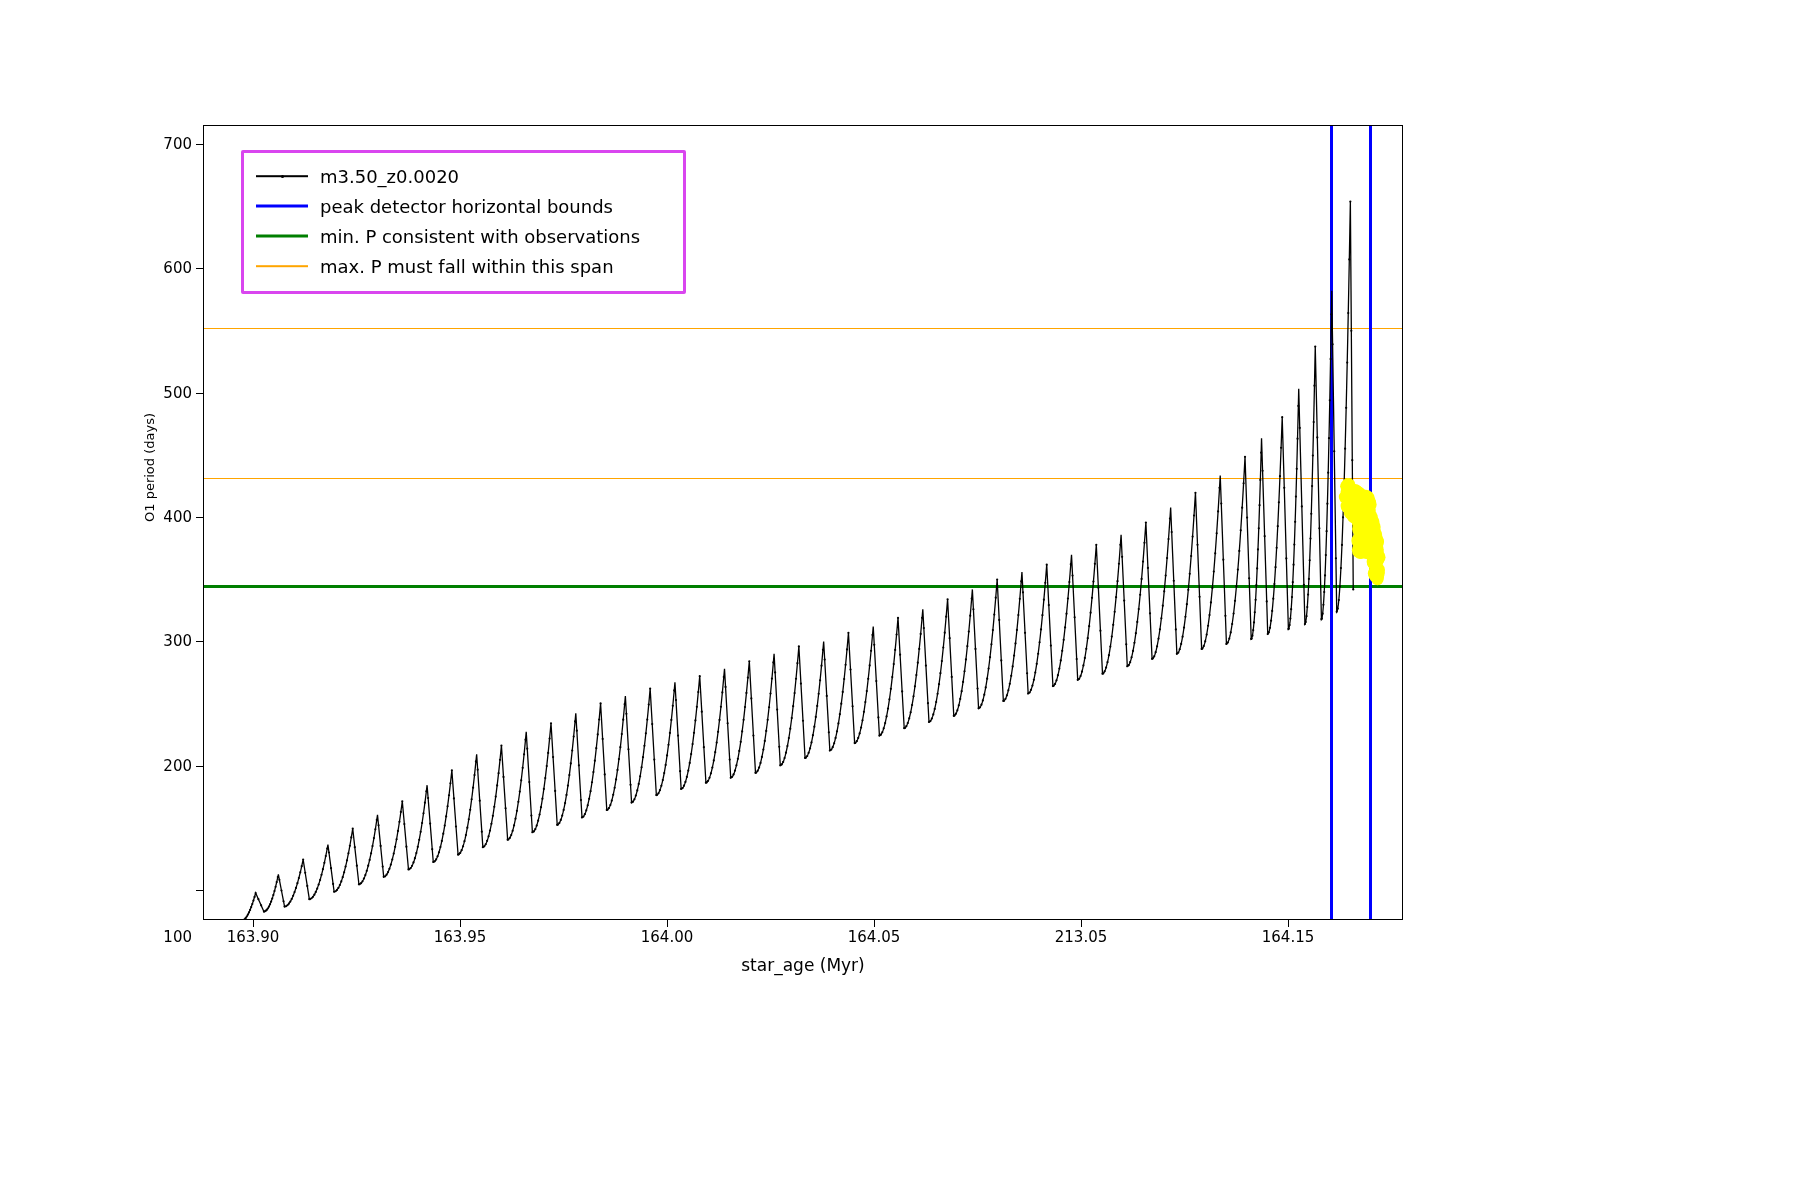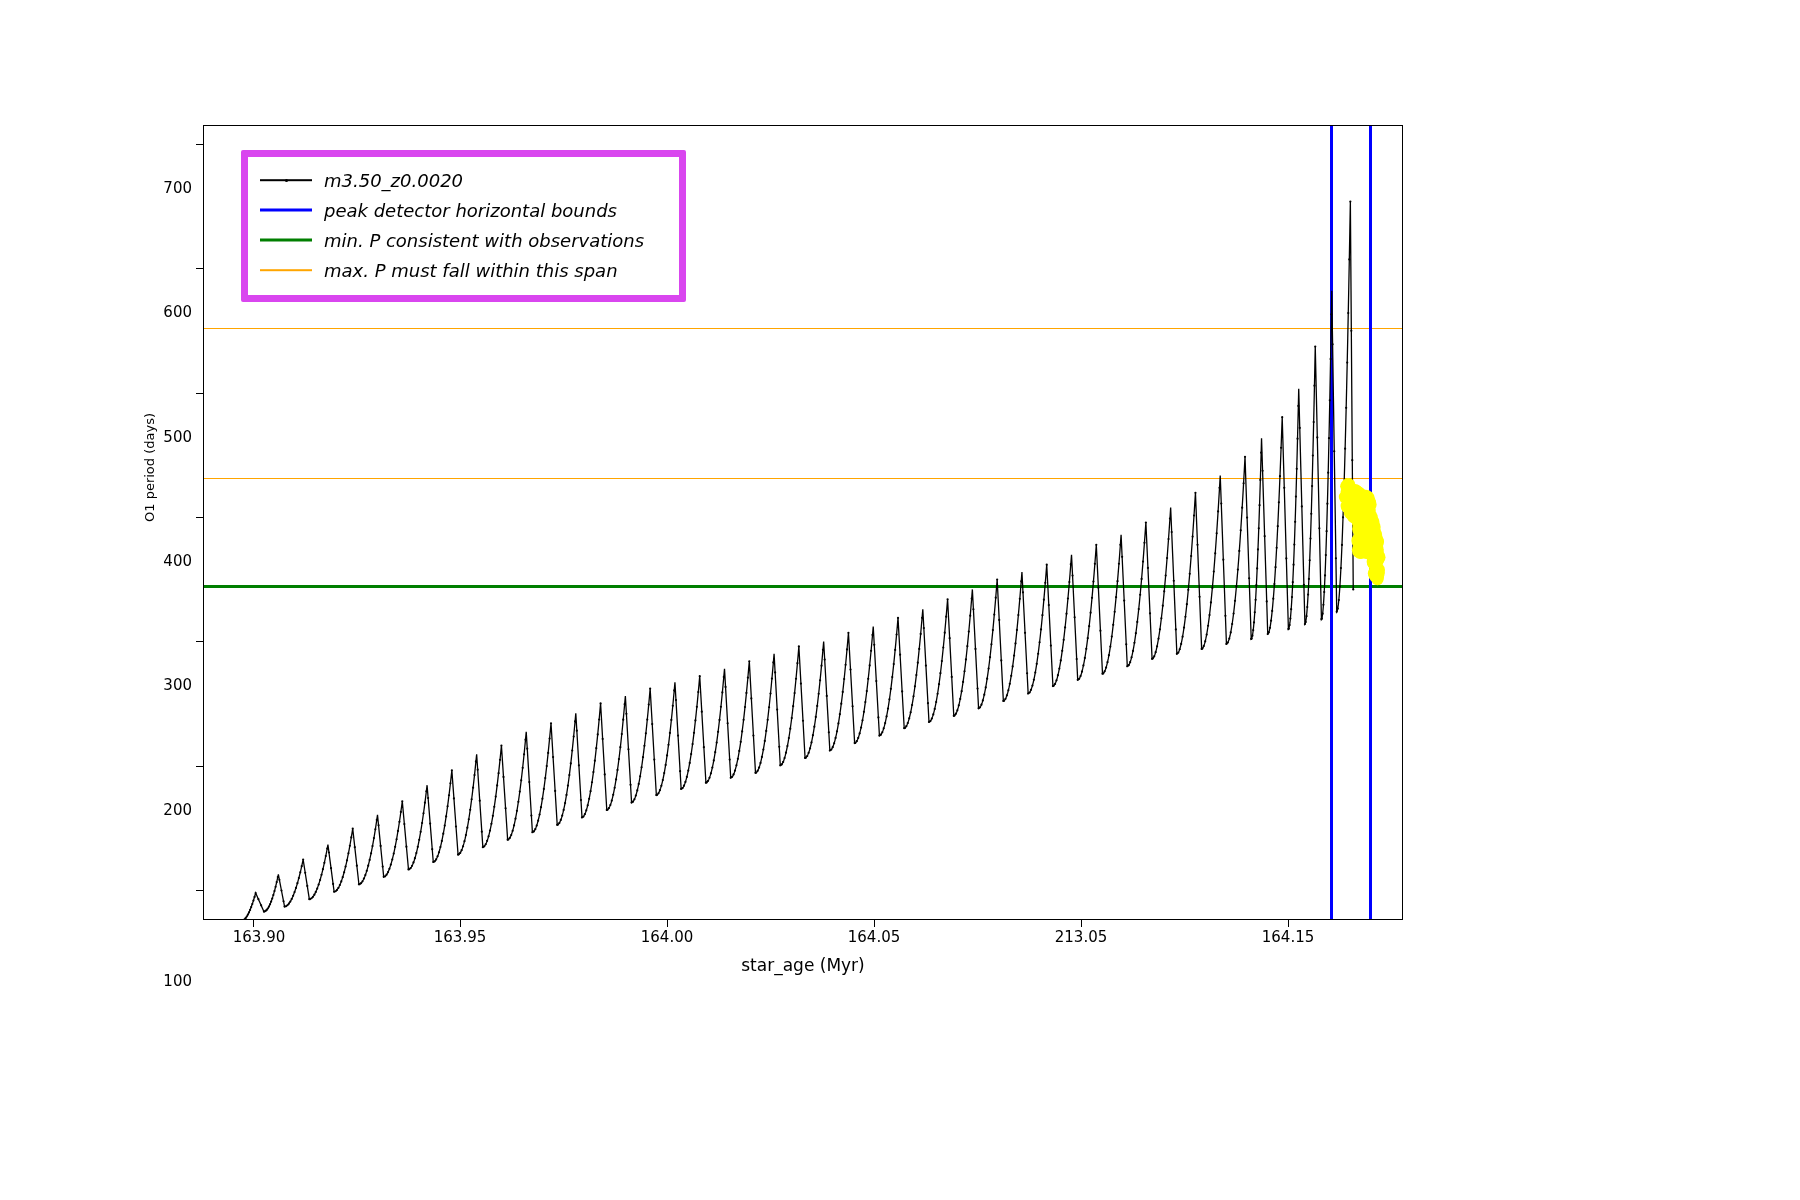--- a/index.html
+++ b/index.html
@@ -33,21 +33,20 @@
   }
   
   .ytick {
     position: absolute;
     right: 1608px;           
     transform: translateY(-50%);
     font-size: 15px;
     color: #000000;
     text-align: right;
     white-space: nowrap;
-    margin-top: 44px;
   }
   .ytick-mark {
     position: absolute;
     left: 196px;
     width: 7px;
     height: 1px;
     background: #000000;
   }
   .xtick {
     position: absolute;
@@ -83,25 +82,24 @@
     color: #000000;
     white-space: nowrap;
   }
   
   #legend {
     position: absolute;
     left: 241px;
     top: 150px;
     width: 445px;
     background: #ffffff;
-    border: 7px solid #d946ef;
+    border: 3px solid #d946ef;
     border-radius: 2px;
     padding: 8px 26px 10px 10px;
     box-sizing: border-box;
-    font-style: italic;
   }
   .legend-row {
     display: flex;
     align-items: center;
     height: 30px;
   }
   .legend-row.two-line {
     align-items: center;
     height: 52px;
   }
@@ -182,21 +180,21 @@
   <div class="ytick-mark" style="top:517px"></div>
   <div class="ytick" style="top:517px">400</div>
   <div class="ytick-mark" style="top:641px"></div>
   <div class="ytick" style="top:641px">300</div>
   <div class="ytick-mark" style="top:766px"></div>
   <div class="ytick" style="top:766px">200</div>
   <div class="ytick-mark" style="top:890px"></div>
   <div class="ytick" style="top:937px">100</div>
 
   <div class="xtick-mark" style="left:253px"></div>
-  <div class="xtick" style="left:259px">163.90</div>
+  <div class="xtick" style="left:253px">163.90</div>
   <div class="xtick-mark" style="left:460px"></div>
   <div class="xtick" style="left:460px">163.95</div>
   <div class="xtick-mark" style="left:667px"></div>
   <div class="xtick" style="left:667px">164.00</div>
   <div class="xtick-mark" style="left:874px"></div>
   <div class="xtick" style="left:874px">164.05</div>
   <div class="xtick-mark" style="left:1081px"></div>
   <div class="xtick" style="left:1081px">213.05</div>
   <div class="xtick-mark" style="left:1288px"></div>
   <div class="xtick" style="left:1288px">164.15</div>

